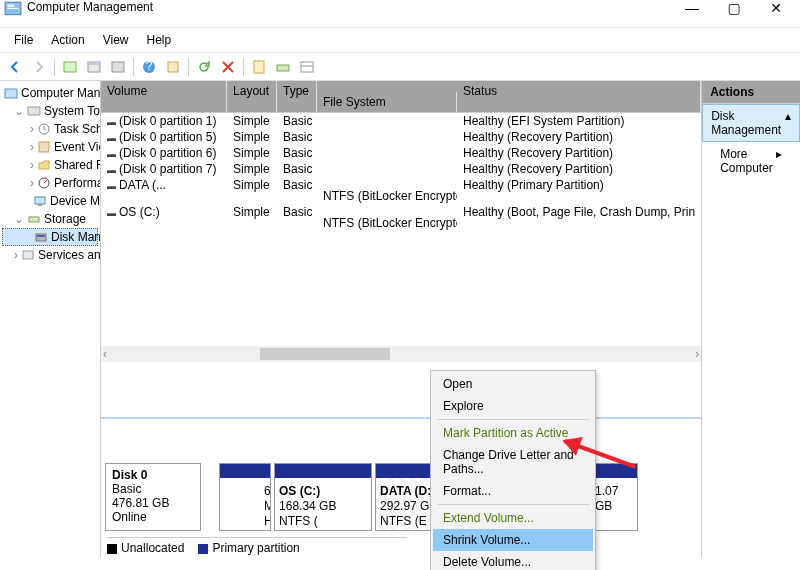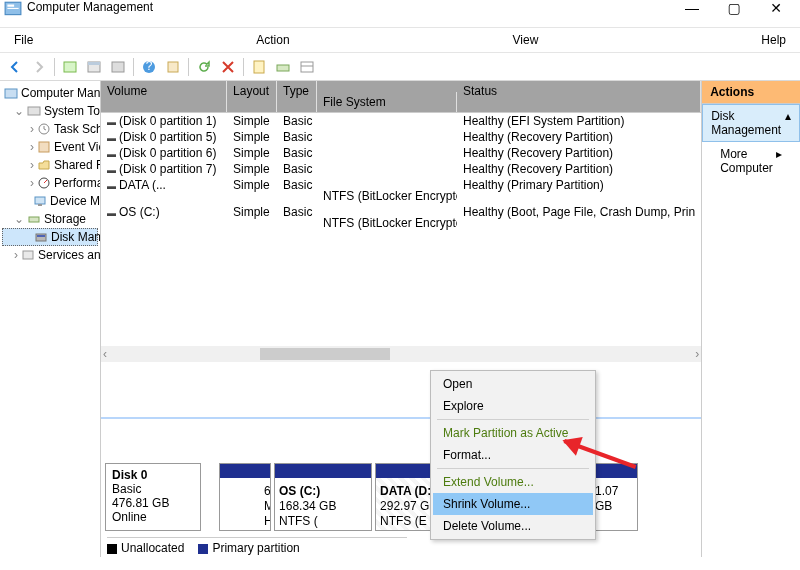--- a/index.html
+++ b/index.html
@@ -2,21 +2,21 @@
 <html><head>
 <meta charset="utf-8">
 <style>
 * { box-sizing: border-box; margin: 0; padding: 0; font-family: "Segoe UI", Tahoma, sans-serif; font-size: 12px; }
 body { background: #fff; width: 800px; height: 570px; overflow: hidden; position: relative; }
 .titlebar { height: 28px; display: flex; align-items: flex-start; padding: 0 4px; border-bottom: 1px solid #e5e5e5; }
 .titlebar .t-icon { width: 18px; height: 18px; margin-right: 5px; }
 .ttl { flex: 1; }
 .winbtns { display: flex; gap: 14px; margin-right: 6px; }
 .winbtn { width: 28px; text-align: center; font-size: 14px; }
-.menubar { display: flex; gap: 12px; padding: 3px 6px; border-bottom: 1px solid #e5e5e5; justify-content: space-between; }
+.menubar { display: flex; gap: 2px; padding: 3px 6px; border-bottom: 1px solid #e5e5e5; }
 .menubar span { padding: 2px 8px; }
 .toolbar { height: 28px; display: flex; align-items: center; gap: 2px; padding: 2px 4px; border-bottom: 1px solid #d9d9d9; }
 .tb-btn { width: 22px; height: 22px; display: flex; align-items: center; justify-content: center; }
 .tb-btn svg { width: 16px; height: 16px; }
 .tb-sep { width: 1px; height: 18px; background: #ccc; margin: 0 2px; }
 .mainrow { display: flex; height: 476px; }
 
 .tree { width: 162px; border-right: 1px solid #ccc; padding: 3px 2px; overflow: hidden; }
 .tr-node { display: flex; align-items: center; gap: 3px; padding: 2px 2px; white-space: nowrap; }
 .tr-node .tw { display: inline-block; width: 10px; text-align: center; color: #888; }
@@ -48,21 +48,21 @@
 .part .bar { position: absolute; top: 0; left: 0; right: 0; height: 14px; background: #1f2f90; }
 .part.sel { background: repeating-linear-gradient(45deg,#fff,#fff 4px,#f5f5f5 4px,#f5f5f5 8px); }
 .part .pnm { font-weight: bold; }
 
 .legend { position: absolute; bottom: 2px; left: 6px; display: flex; gap: 14px; align-items: center; font-size: 11px; border-top: 1px solid #ccc; padding-top: 3px; width: 300px; }
 .lg-sw { width: 10px; height: 10px; display: inline-block; margin-right: 4px; vertical-align: middle; }
 .lg-un { background: #000; }
 .lg-pr { background: #1f2f90; }
 
 .actions { width: 160px; }
-.actions .ah { background: #fdba74; border-bottom: 1px solid #ccc; padding: 4px 8px; font-weight: bold; }
+.actions .ah { background: #a3a3a3; border-bottom: 1px solid #ccc; padding: 4px 8px; font-weight: bold; }
 .actions .ai { border: 1px solid #8fc0ea; background: #d9edfb; padding: 4px 8px; display: flex; justify-content: space-between; }
 .actions .am { padding: 5px 18px; display: flex; justify-content: space-between; }
 
 .ctx { position: absolute; left: 430px; top: 370px; width: 166px; background: #f2f2f2; border: 1px solid #bcbcbc; box-shadow: 2px 2px 4px rgba(0,0,0,.2); padding: 2px; }
 .ctx .ci { padding: 4px 10px; font-size: 12px; }
 .ctx .ci.dis { color: #4d7c0f; }
 .ctx .ci.hi { background: #90c8f6; }
 .ctx .sep { height: 1px; background: #d0d0d0; margin: 2px 4px; }
 
 .arrow { position: absolute; left: 562px; top: 452px; transform: rotate(200deg); }
@@ -364,20 +364,21 @@
         <span>▸</span>
       </div>
   </div>
 </div>
 
 <div class="ctx">
   <div class="ci">Open</div>
   <div class="ci">Explore</div>
   <div class="sep"></div>
   <div class="ci dis">Mark Partition as Active</div>
+  <div class="ci">Change Drive Letter and Paths...</div>
   <div class="ci">Format...</div>
   <div class="sep"></div>
   <div class="ci dis">Extend Volume...</div>
   <div class="ci hi">Shrink Volume...</div>
   <div class="ci">Delete Volume...</div>
 
 </div>
 
 <div class="arrow">
     <div class="shaft"></div>

